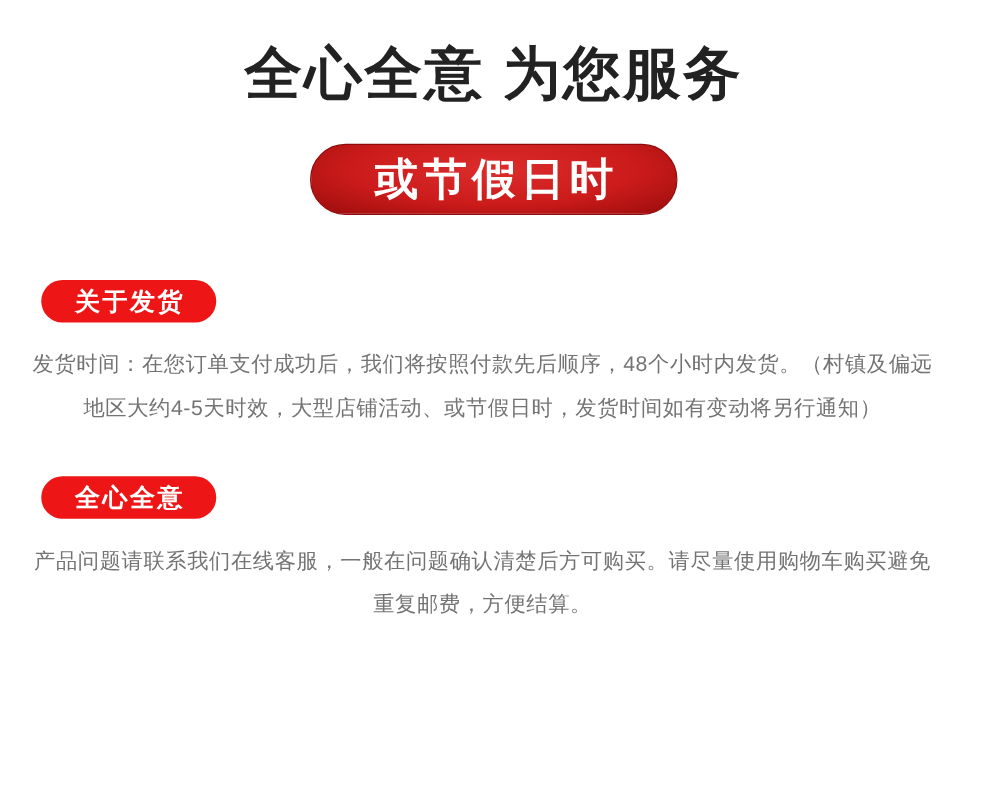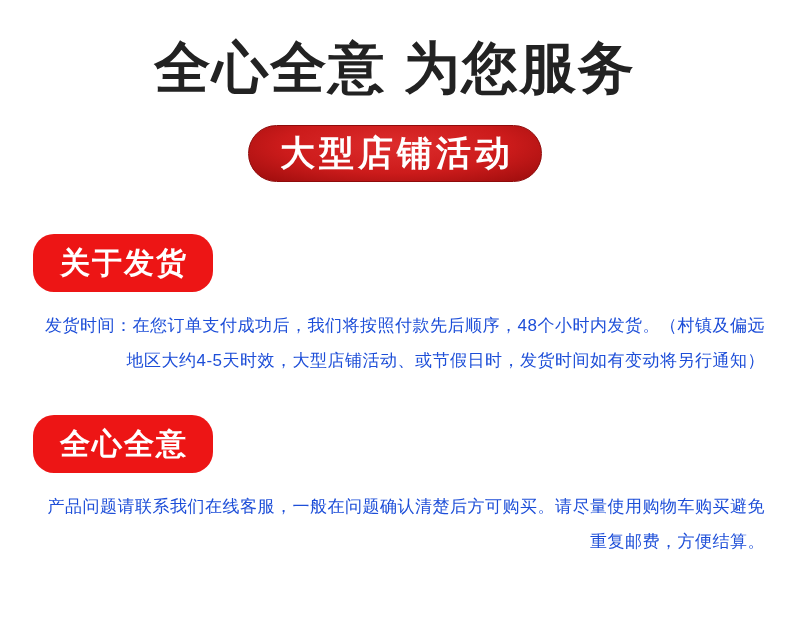--- a/index.html
+++ b/index.html
@@ -10,23 +10,23 @@
     font-family: "Liberation Sans", "DejaVu Sans", sans-serif;
     overflow: hidden;
   }
   .page {
     width: 790px;
     height: 629px;
     background: #ffffff;
     position: relative;
   }
   .main-title {
-    margin-top: 32px;
+    margin-top: 22px;
     text-align: center;
-    font-size: 56px;
+    font-size: 46px;
     font-weight: 900;
     letter-spacing: 2px;
     color: #222222;
     line-height: 72px;
     white-space: nowrap;
   }
   .notice-banner {
     width: 294px;
     height: 57px;
     margin: 21px auto 0 auto;
@@ -41,51 +41,51 @@
     font-weight: bold;
     letter-spacing: 4px;
     text-indent: 4px;
   }
   .section { margin-top: 0; }
   .section-pill {
     display: inline-flex;
     align-items: center;
     justify-content: center;
     margin-left: 33px;
-    height: 58px;
+    height: 34px;
     padding: 0 25px;
     border-radius: 21px;
     background: #ed1515;
     color: #ffffff;
-    font-size: 30px;
+    font-size: 20px;
     font-weight: bold;
     letter-spacing: 2px;
     text-indent: 2px;
   }
   .section-pill.first { margin-top: 52px; }
   .section-pill.second { margin-top: 27px; }
   .section-pill.third { margin-top: 37px; }
   .section-body {
-    margin: 16px 22px 0 33px;
+    margin: 16px 22px 0 20px;
     width: 732px;
     font-size: 17px;
     line-height: 35px;
-    color: #1d4ed8;
+    color: #737373;
     letter-spacing: 0.5px;
-    text-align: right;
+    text-align: center;
   }
 </style>
 </head>
 <body>
 
 <div class="page">
 
   <h1 class="main-title">全心全意 为您服务</h1>
 
-  <div class="notice-banner">大型店铺活动</div>
+  <div class="notice-banner">或节假日时</div>
 
   <div class="section">
     <span class="section-pill first">关于发货</span>
     <p class="section-body">发货时间：在您订单支付成功后，我们将按照付款先后顺序，48个小时内发货。（村镇及偏远地区大约4-5天时效，大型店铺活动、或节假日时，发货时间如有变动将另行通知）</p>
   </div>
 
 
   <div class="section">
     <span class="section-pill third">全心全意</span>
     <p class="section-body">产品问题请联系我们在线客服，一般在问题确认清楚后方可购买。请尽量使用购物车购买避免重复邮费，方便结算。</p>

